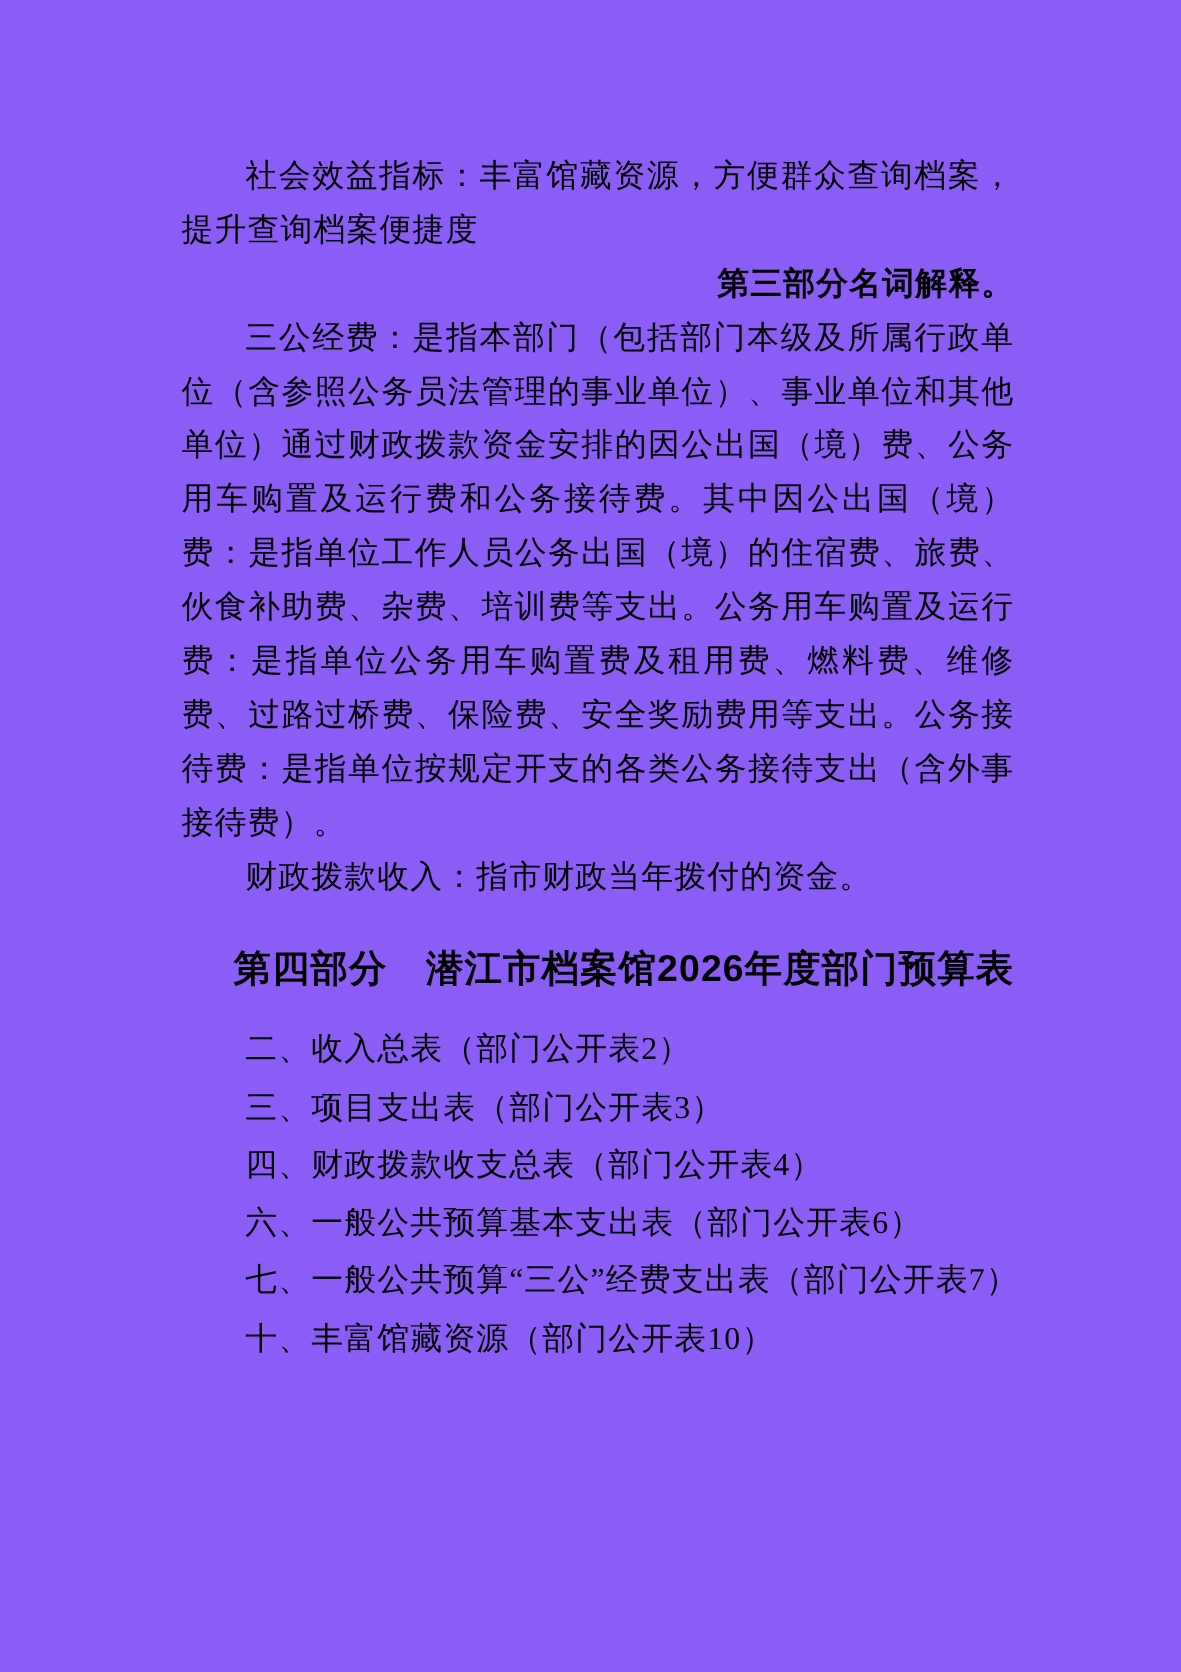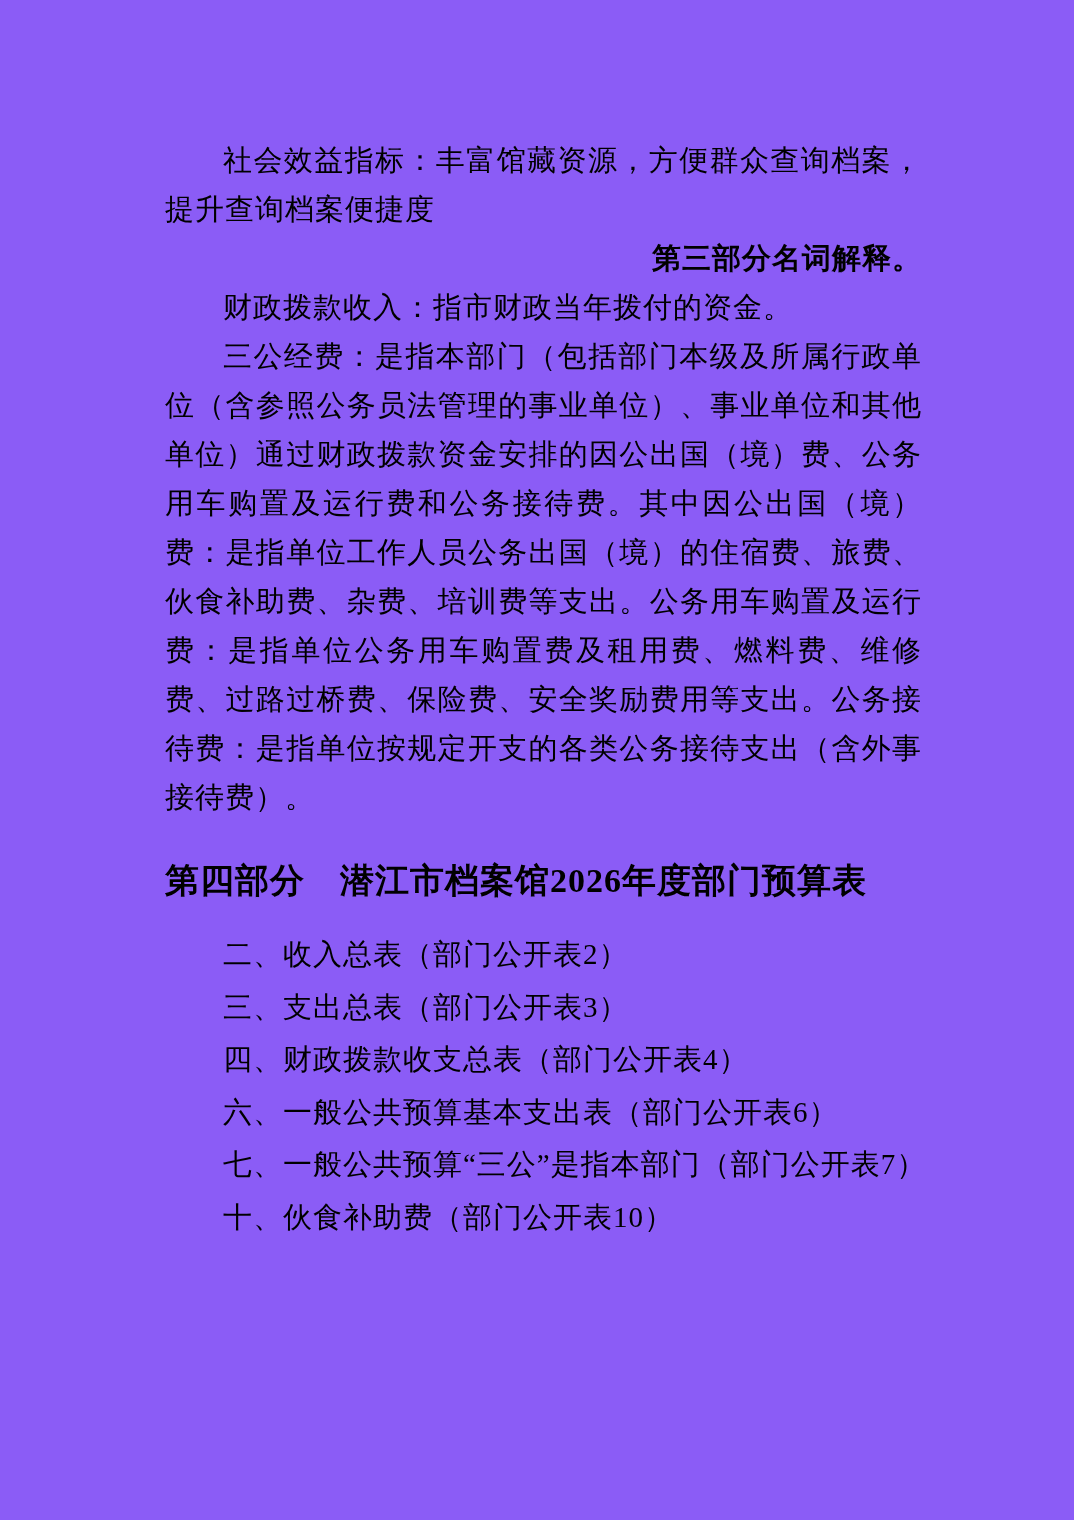--- a/index.html
+++ b/index.html
@@ -32,25 +32,25 @@
   .bold-subheading {
     font-family: "Liberation Sans", "DejaVu Sans", sans-serif;
     font-weight: bold;
     text-align: right;
   }
   .long-para {
     margin: 0;
   }
   .section-heading {
     margin: 36px 0 24px 0;
-    font-family: Liberation Serif, serif;
+    font-family: Liberation Sans, sans-serif;
     font-weight: bold;
     font-size: 34px;
     line-height: 46px;
-    text-align: left;
+    text-align: right;
     color: #000000;
     letter-spacing: 1px;
   }
   .toc {
     margin: 0;
   }
   .toc-item {
     margin: 0;
     font-size: 29px;
     line-height: 52.5px;
@@ -63,29 +63,29 @@
 </head>
 <body>
 
 <div class="page">
   <div class="content">
 
     <p class="body-para">社会效益指标：丰富馆藏资源，方便群众查询档案，提升查询档案便捷度</p>
 
     <p class="body-para bold-subheading">第三部分名词解释。</p>
 
+    <p class="body-para long-para">三公经费：是指本部门（包括部门本级及所属行政单位（含参照公务员法管理的事业单位）、事业单位和其他单位）通过财政拨款资金安排的因公出国（境）费、公务用车购置及运行费和公务接待费。其中因公出国（境）费：是指单位工作人员公务出国（境）的住宿费、旅费、伙食补助费、杂费、培训费等支出。公务用车购置及运行费：是指单位公务用车购置费及租用费、燃料费、维修费、过路过桥费、保险费、安全奖励费用等支出。公务接待费：是指单位按规定开支的各类公务接待支出（含外事接待费）。</p>
+
     <p class="body-para">财政拨款收入：指市财政当年拨付的资金。</p>
-
-    <p class="body-para long-para">三公经费：是指本部门（包括部门本级及所属行政单位（含参照公务员法管理的事业单位）、事业单位和其他单位）通过财政拨款资金安排的因公出国（境）费、公务用车购置及运行费和公务接待费。其中因公出国（境）费：是指单位工作人员公务出国（境）的住宿费、旅费、伙食补助费、杂费、培训费等支出。公务用车购置及运行费：是指单位公务用车购置费及租用费、燃料费、维修费、过路过桥费、保险费、安全奖励费用等支出。公务接待费：是指单位按规定开支的各类公务接待支出（含外事接待费）。</p>
 
     <h1 class="section-heading">第四部分　潜江市档案馆2026年度部门预算表</h1>
 
     <div class="toc">
       <p class="toc-item">二、收入总表（部门公开表2）</p>
-      <p class="toc-item">三、支出总表（部门公开表3）</p>
+      <p class="toc-item">三、项目支出表（部门公开表3）</p>
       <p class="toc-item">四、财政拨款收支总表（部门公开表4）</p>
       <p class="toc-item">六、一般公共预算基本支出表（部门公开表6）</p>
-      <p class="toc-item">七、一般公共预算“三公”是指本部门（部门公开表7）</p>
-      <p class="toc-item">十、伙食补助费（部门公开表10）</p>
+      <p class="toc-item">七、一般公共预算“三公”经费支出表（部门公开表7）</p>
+      <p class="toc-item">十、丰富馆藏资源（部门公开表10）</p>
     </div>
 
   </div>
 </div>
 
 </body></html>

